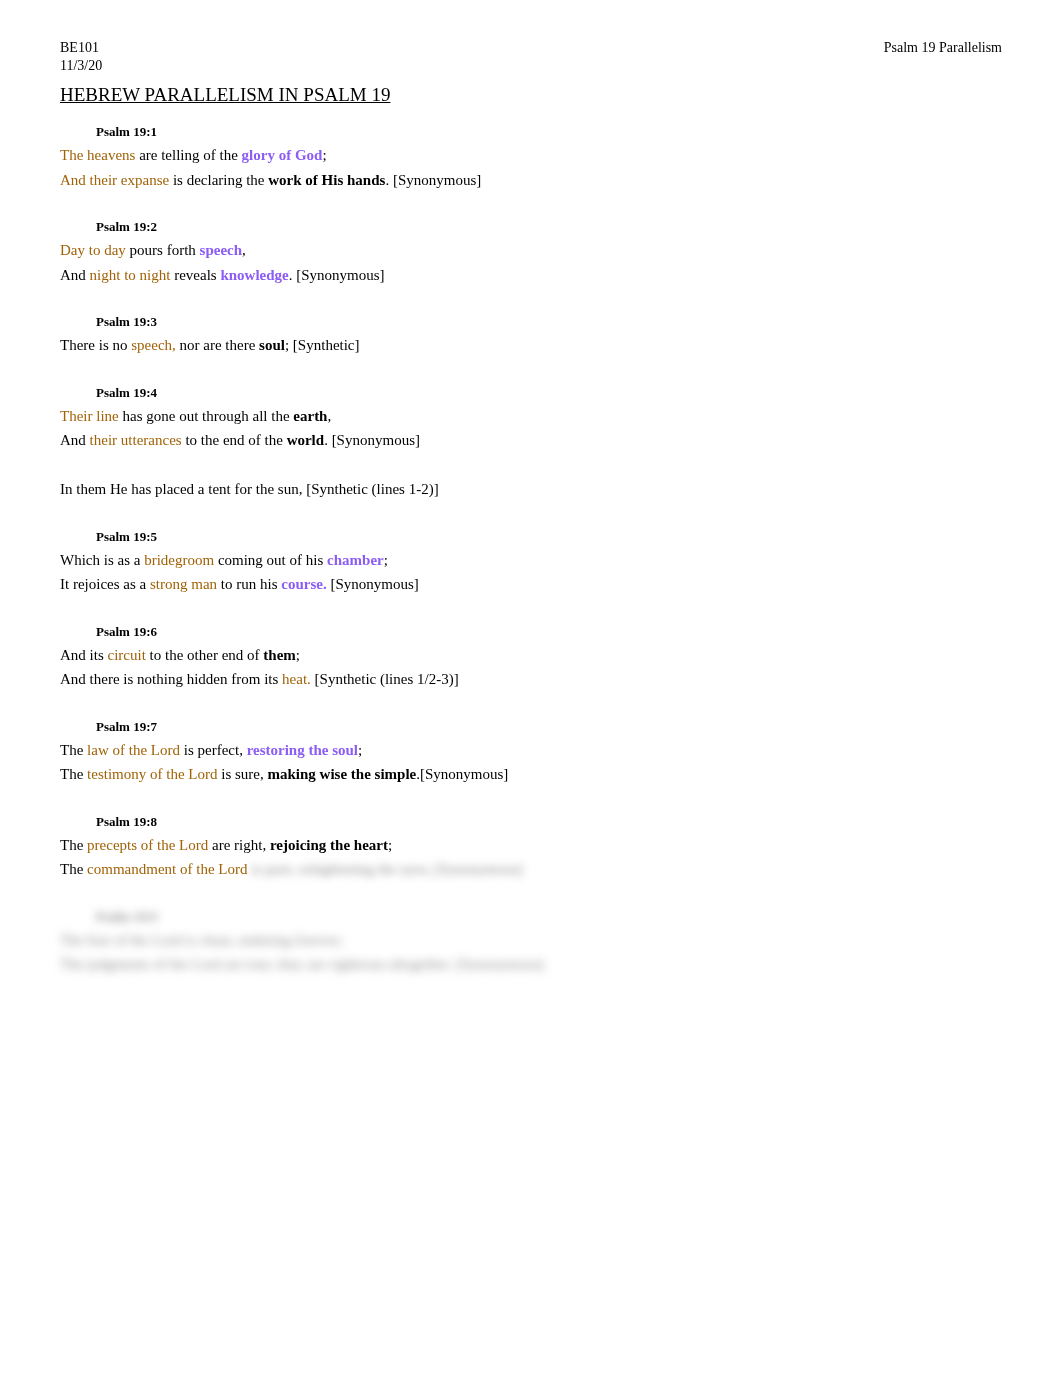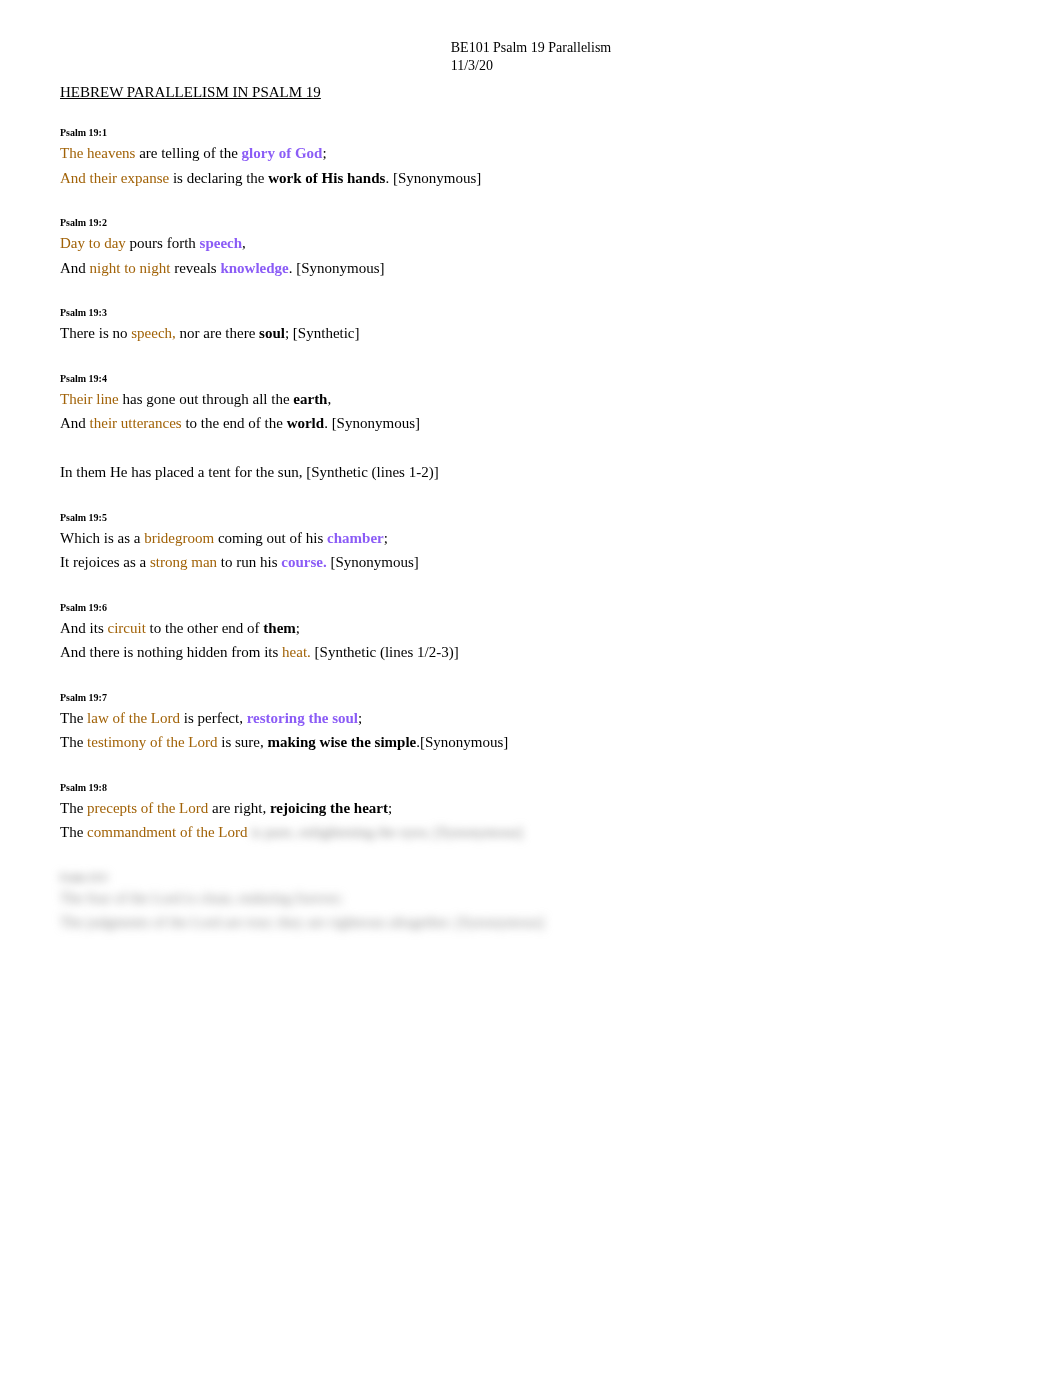--- a/index.html
+++ b/index.html
@@ -7,38 +7,39 @@
       background: #fff;
       font-family: 'Times New Roman', Times, serif;
       font-size: 15px;
       color: #000;
       padding: 40px 60px;
       width: 1062px;
       min-height: 1377px;
     }
     .header-top {
       display: flex;
-      justify-content: center;
+      justify-content: space-between;
       margin-bottom: 2px;
     }
     .title-line { font-size: 14px; margin-bottom: 2px; }
     .main-title {
-      font-size: 15px;
+      font-size: 19px;
       font-weight: normal;
-      margin-bottom: 26px;
+      margin-bottom: 18px;
       margin-top: 8px;
       text-decoration: underline;
     }
     .psalm-block {
       margin-bottom: 28px;
     }
     .psalm-heading {
       font-weight: bold;
-      font-size: 10px;
+      font-size: 13px;
       margin-bottom: 4px;
+      margin-left: 36px;
     }
     .line { margin-bottom: 2px; line-height: 1.5; }
     .blue { color: #a16207; }
     .red { color: #8b5cf6; }
     .bold { font-weight: bold; }
     .italic { }
     .blurred-block {
       filter: blur(5px);
       color: #888;
       margin-top: 8px;

